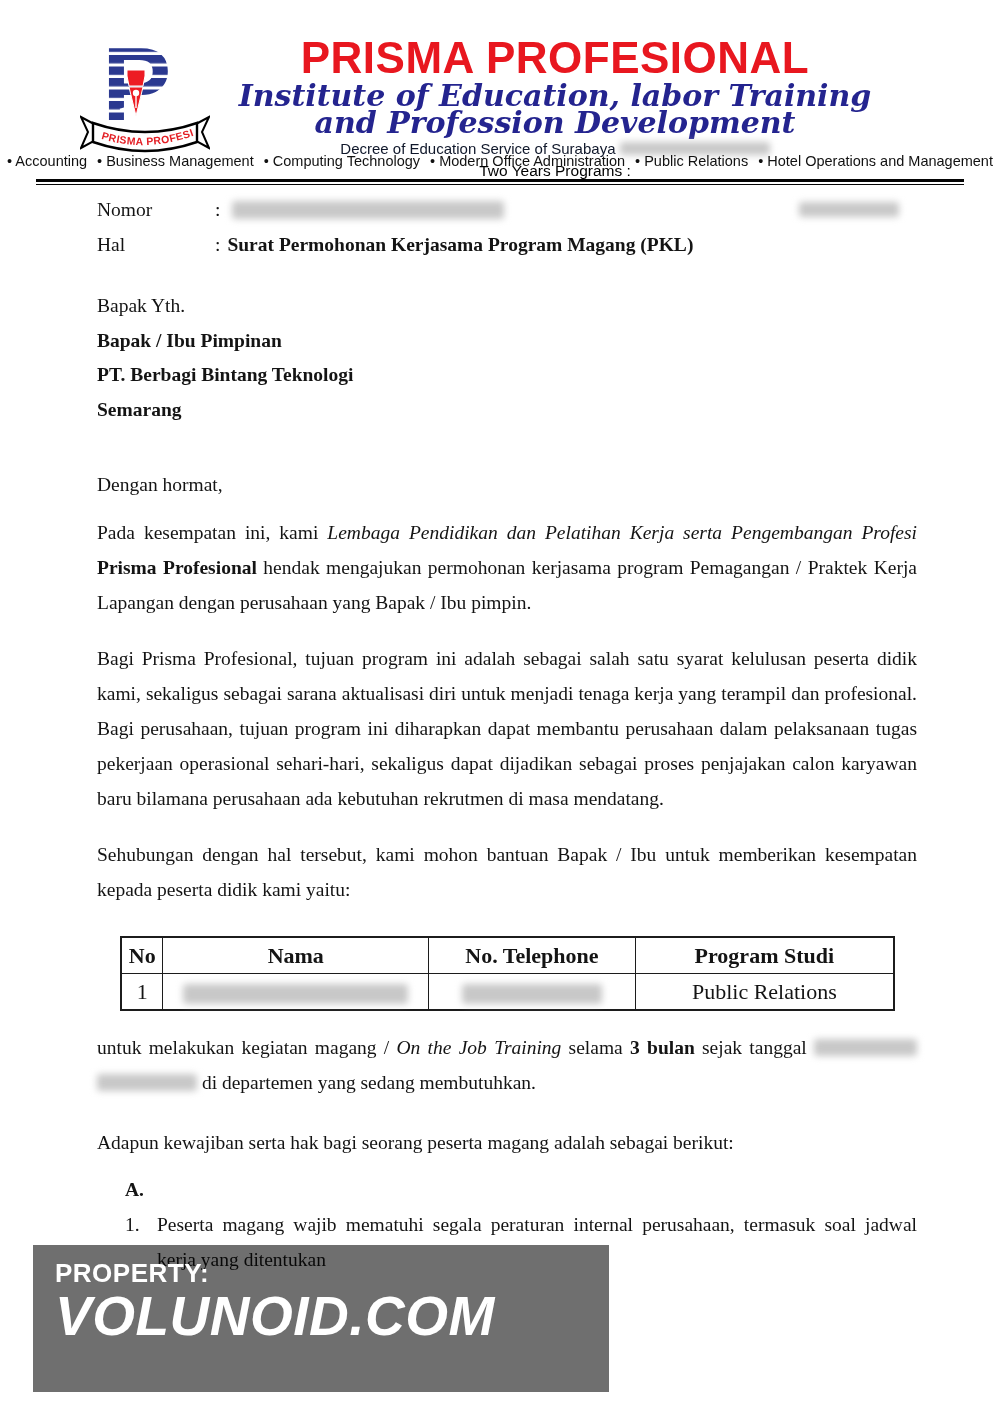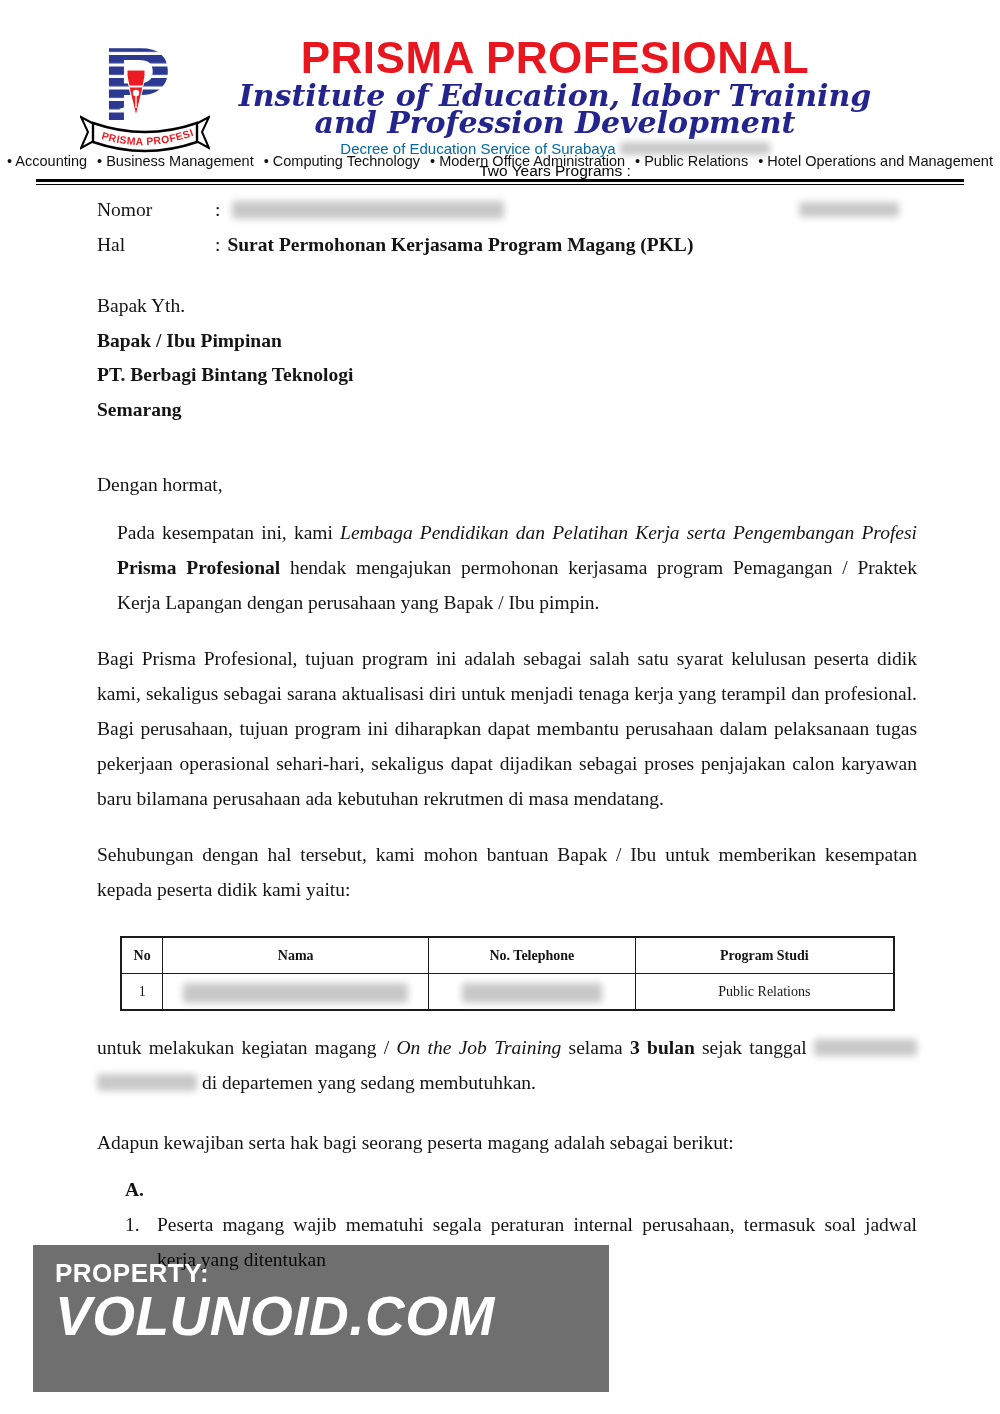--- a/index.html
+++ b/index.html
@@ -7,21 +7,21 @@
         font-family:"Liberation Serif",serif;color:#141414;}
 
   
   .logo{position:absolute;left:80px;top:30px;width:130px;height:132px;}
   .head-right{position:absolute;left:205px;top:36px;width:700px;text-align:center;}
   .org-title{font-family:"Liberation Sans",sans-serif;font-weight:bold;font-size:44px;
              line-height:44px;color:#e8171f;letter-spacing:0.5px;}
   .org-subtitle{font-family:"DejaVu Serif",serif;font-style:italic;font-weight:bold;
                 font-size:30px;line-height:27px;color:#24248f;margin-top:2px;}
   .decree-line{font-family:"Liberation Sans",sans-serif;font-size:15px;line-height:20px;
-               color:#0369a1;margin-top:3px;}
+               color:#0f172a;margin-top:3px;}
   .programs-label{font-family:Liberation Sans, sans-serif;font-size:15.5px;line-height:20px;
                   color:#000000;margin-top:2px;}
   .programs-line{position:absolute;left:0;top:153px;width:1000px;text-align:center;
                  font-family:"Liberation Sans",sans-serif;font-size:14.5px;color:#111;}
   .prog{margin:0 5px;white-space:nowrap;}
   .rule{position:absolute;left:36px;top:179px;width:928px;border-top:3.5px solid #050505;}
   .rule::after{content:"";display:block;margin-top:2px;border-top:1.5px solid #050505;}
 
   
   .redact{display:inline-block;background:#c8c8c8;border-radius:3px;filter:blur(3.5px);
@@ -33,28 +33,28 @@
   .redact-cell-tel{width:140px;height:20px;vertical-align:middle;}
 
   
   .main{position:absolute;left:97px;top:192px;width:820px;font-size:19.5px;line-height:35px;}
   .meta-row{display:flex;}
   .meta-label{width:118px;flex:none;}
   .bold{font-weight:bold;}
   .recipient{margin-top:27px;line-height:34.5px;}
   .salutation{margin-top:40px;}
   .para{text-align:justify;}
-  .p1{margin-top:13px;margin-left:20px;}
+  .p1{margin-top:13px;}
   .p2{margin-top:21px;}
   .p3{margin-top:21px;}
   .seg-n{font-style:normal;}
   .seg-i{font-style:italic;}
   .seg-b{font-weight:bold;}
 
-  table{border-collapse:collapse;margin:29px 0 0 23px;width:775px;font-size:14px;
+  table{border-collapse:collapse;margin:29px 0 0 23px;width:775px;font-size:22px;
         border:2.5px solid #1c1c1c;}
   th,td{border:1.6px solid #1c1c1c;text-align:center;padding:0;}
   th{height:31px;font-weight:bold;}
   td{height:34px;}
   .col-no{width:42px;}.col-nama{width:266px;}.col-tel{width:207px;}.col-prog{width:260px;}
 
   .after-table{margin-top:19px;text-align:justify;}
   .intro{margin-top:25px;}
   .section-heading{margin-top:12px;margin-left:28px;font-weight:bold;display:flex;}
   .section-label{width:30px;flex:none;}

